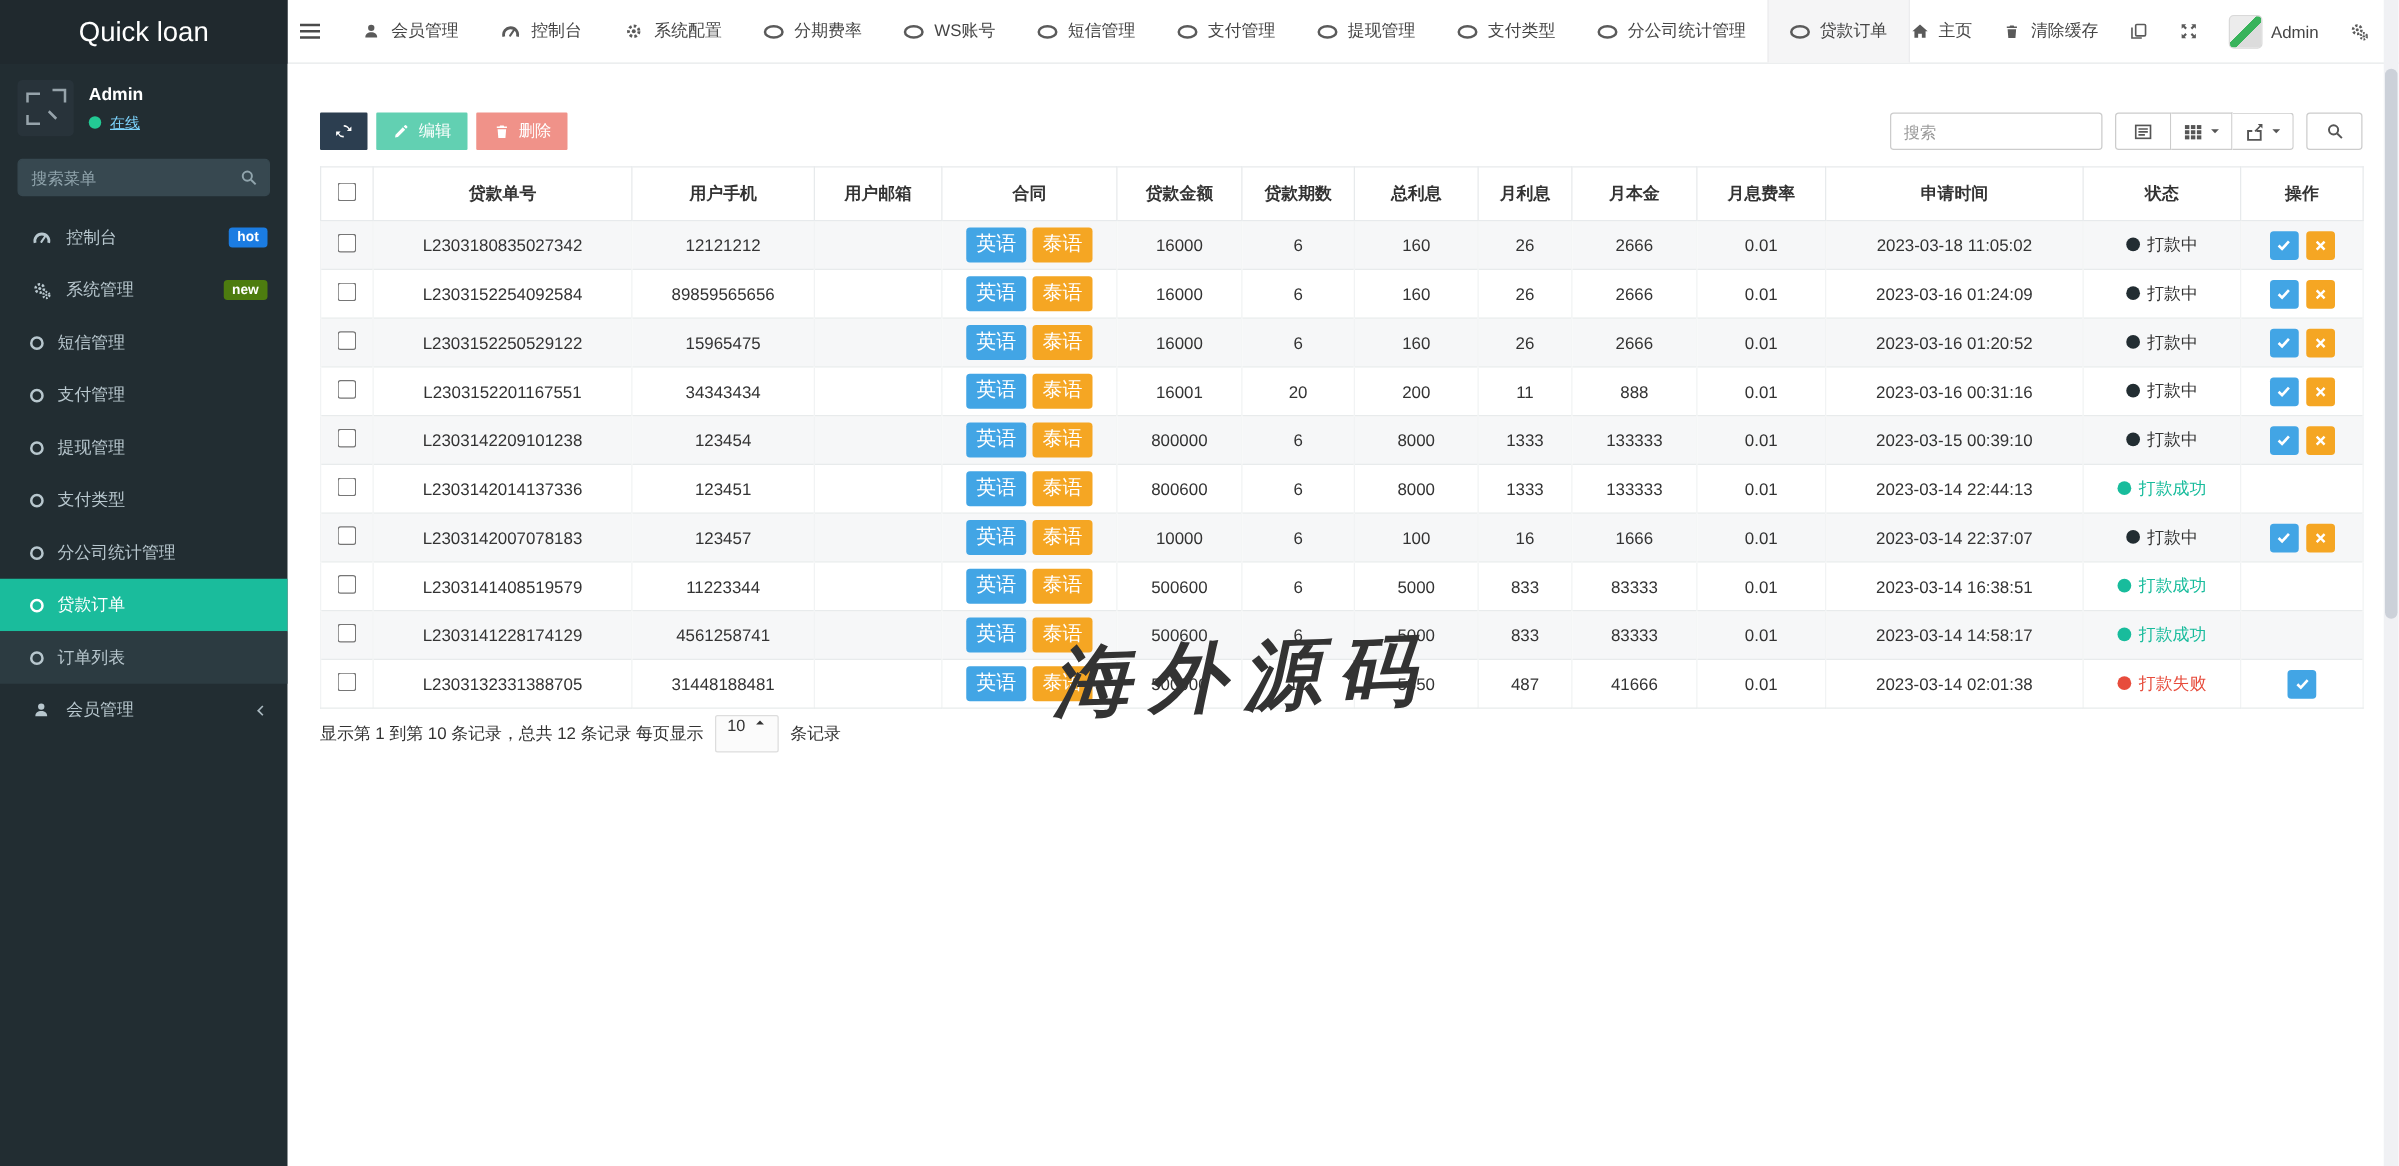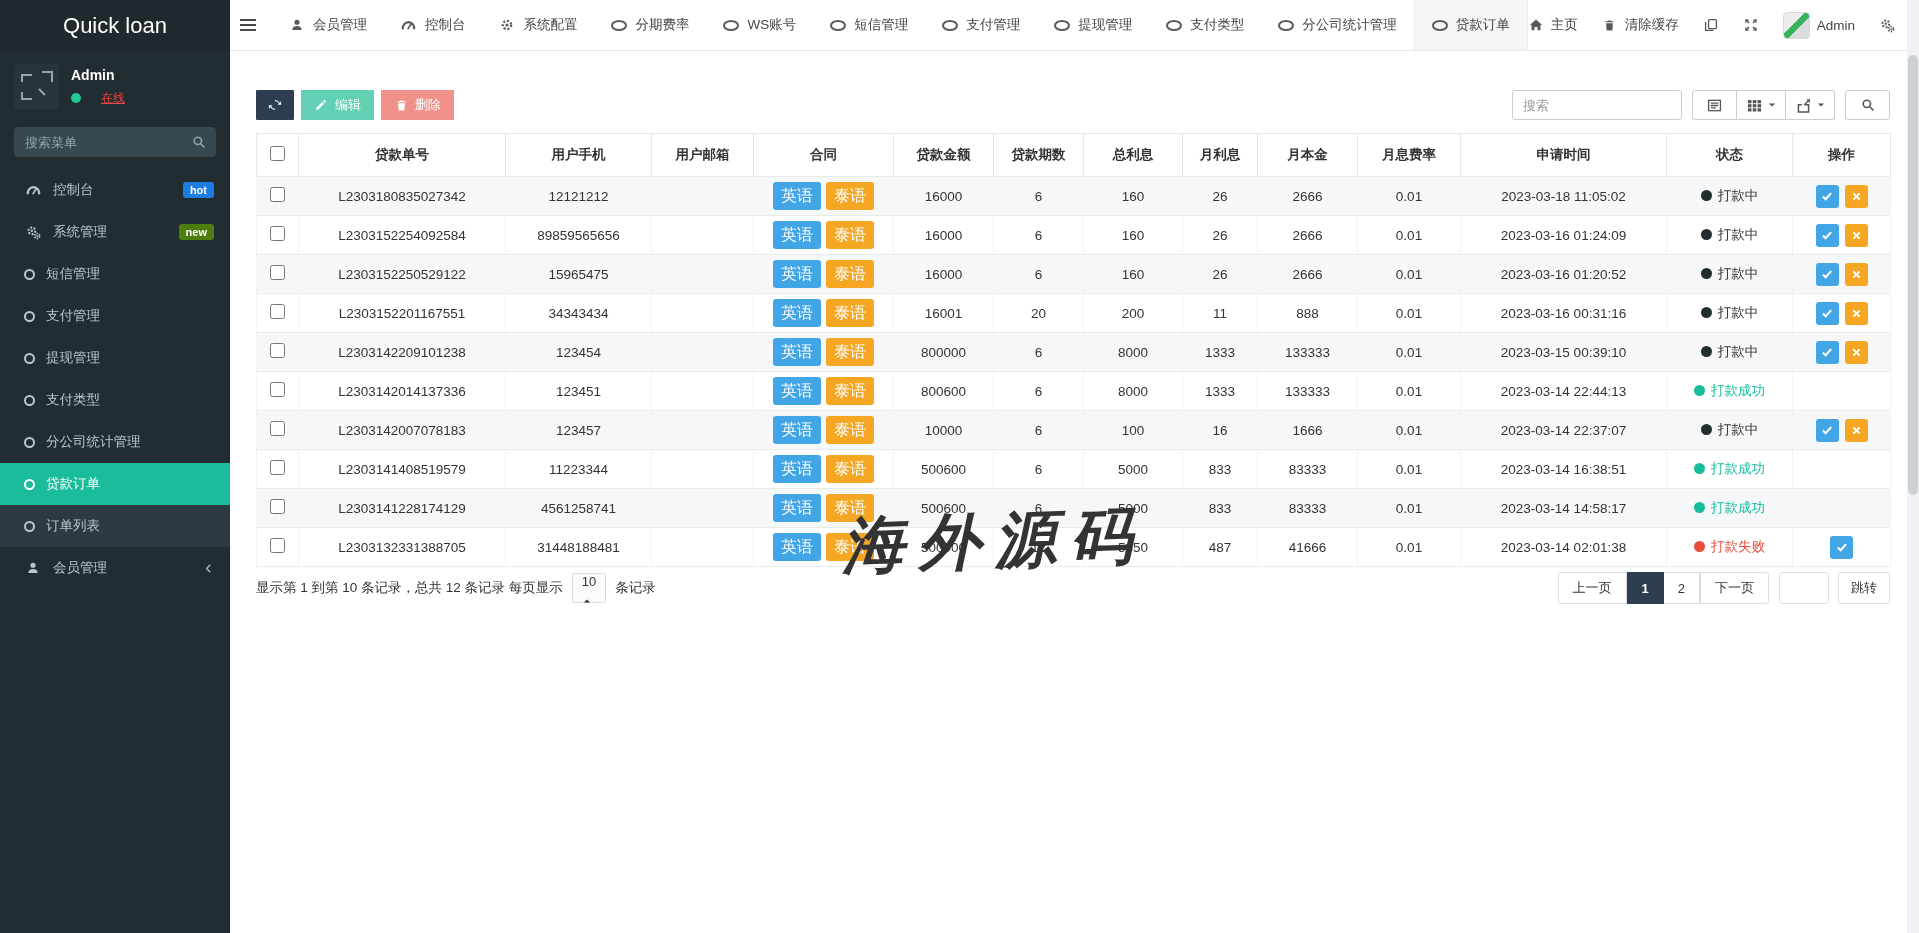--- a/index.html
+++ b/index.html
@@ -6,21 +6,21 @@
 html,body{width:1919px;height:933px;}
 body{position:relative;overflow:hidden;background:#fff;font-family:"Liberation Sans","DejaVu Sans",sans-serif;color:#333;}
 .icon{display:inline-flex;align-items:center;justify-content:center;width:18px;flex:0 0 auto;}
 .circle-o{width:11px;height:11px;border:2px solid currentColor;border-radius:50%;display:inline-block;}
 
 .sidebar{position:absolute;left:0;top:0;width:230px;height:933px;background:#222d32;z-index:12;}
 .logo{height:51px;line-height:51px;text-align:center;color:#fff;font-size:22px;background:#20292e;}
 .user-panel{display:flex;padding:13px 14px 8px;gap:12px;align-items:center;}
 .avatar-box{width:45px;height:45px;border-radius:4px;background:#28333a;display:flex;align-items:center;justify-content:center;overflow:hidden;}
 .user-name{color:#fff;font-weight:bold;font-size:14px;margin-bottom:7px;}
-.user-status{color:#ef4444;font-size:12px;display:flex;align-items:center;gap:20px;text-decoration:underline;}
+.user-status{color:#7dd3fc;font-size:12px;display:flex;align-items:center;gap:7px;text-decoration:underline;}
 .user-status .dot{width:10px;height:10px;border-radius:50%;background:#23c994;}
 .side-search{margin:10px 14px 12px;position:relative;}
 .side-search input{width:100%;height:30px;background:#374850;border:1px solid #374850;border-radius:4px;color:#ccc;padding:0 30px 0 10px;font-size:13px;outline:none;}
 .side-search input::placeholder{color:#90a4ac;}
 .side-search .sicon{position:absolute;right:8px;top:8px;color:#90a4ac;}
 .menu{margin-top:4px;}
 .sitem{height:42px;display:flex;align-items:center;padding:0 16px 0 24px;color:#b8c7ce;font-size:13.5px;cursor:pointer;gap:11px;}
 .sitem .lbl{white-space:nowrap;}
 .sitem .badge{margin-left:auto;font-size:11px;font-weight:bold;color:#fff;padding:2px 7px;border-radius:3px;}
 .badge.blue{background:#1b7ce2;}
@@ -72,21 +72,21 @@
 .act.confirm{background:#42a5e5;}
 .act.cancel{background:#f5a623;margin-left:6px;}
 .sdot{display:inline-block;width:11px;height:11px;border-radius:50%;margin-right:6px;vertical-align:-1px;}
 .status-cell.pending .sdot{background:#222d32;}
 .status-cell.success{color:#18bc9c;}
 .status-cell.success .sdot{background:#18bc9c;}
 .status-cell.fail{color:#e74c3c;}
 .status-cell.fail .sdot{background:#e74c3c;}
 
 .tfoot{position:absolute;left:26px;top:521px;width:1634px;display:flex;align-items:center;font-size:13.5px;color:#333;}
-.psize{height:30px;padding:0 9px;border:1px solid #ddd;background:#fbfbfb;border-radius:2px;display:inline-flex;align-items:flex-start;gap:7px;margin:0 9px;font-size:13px;color:#333;cursor:pointer;flex-direction:column;}
+.psize{height:30px;padding:0 9px;border:1px solid #ddd;background:#fbfbfb;border-radius:2px;display:inline-flex;align-items:flex-start;gap:7px;margin:0 9px;font-size:13px;color:#333;cursor:pointer;}
 .pager{margin-left:auto;display:flex;align-items:center;}
 .pg{min-width:34px;height:32px;padding:0 14px;border:1px solid #ddd;background:#fff;display:inline-flex;align-items:center;justify-content:center;font-size:13px;color:#333;cursor:pointer;}
 .pg+.pg{border-left:none;}
 .pg.first{border-radius:3px 0 0 3px;}
 .pg.last{border-radius:0 3px 3px 0;}
 .pg.active{background:#2c3e50;border-color:#2c3e50;color:#fff;font-weight:bold;}
 .jump-input{width:50px;height:32px;border:1px solid #ddd;border-radius:3px;margin-left:10px;outline:none;padding:0 6px;font-size:13px;}
 .jump-btn{height:32px;padding:0 12px;border:1px solid #ddd;background:#fff;border-radius:3px;margin-left:9px;font-size:13px;color:#333;cursor:pointer;font-family:inherit;}
 
 .watermark{position:absolute;left:612px;top:448px;font-family:"DejaVu Serif",serif;font-style:italic;font-weight:bold;font-size:62px;letter-spacing:14px;transform:rotate(-2deg);z-index:40;pointer-events:none;white-space:nowrap;}
@@ -644,30 +644,20 @@
     <span>显示第 1 到第 10 条记录，总共 12 条记录 每页显示</span>
     <button class="psize">
       <span>10</span>
       <span class="icon" style="width:10px">
           <svg viewBox="0 0 16 16" width="10" height="10" fill="currentColor">
             <path d="M3 10.5h10L8 5.5z"></path>
           </svg>
         </span>
     </button>
     <span>条记录</span>
-    <div class="pager">
-      <span class="pg first">上一页</span>
-      <span style="display:flex">
-          <span class="pg num active">1</span>
-          <span class="pg num">2</span>
-        </span>
-      <span class="pg last">下一页</span>
-      <input class="jump-input" type="text" style="">
-      <button class="jump-btn">跳转</button>
-    </div>
   </div>
 
   <div class="watermark">海外源码</div>
 </main>
 
 <div class="scroll-strip">
   <div class="scroll-thumb"></div>
 </div>
 
 </body></html>

